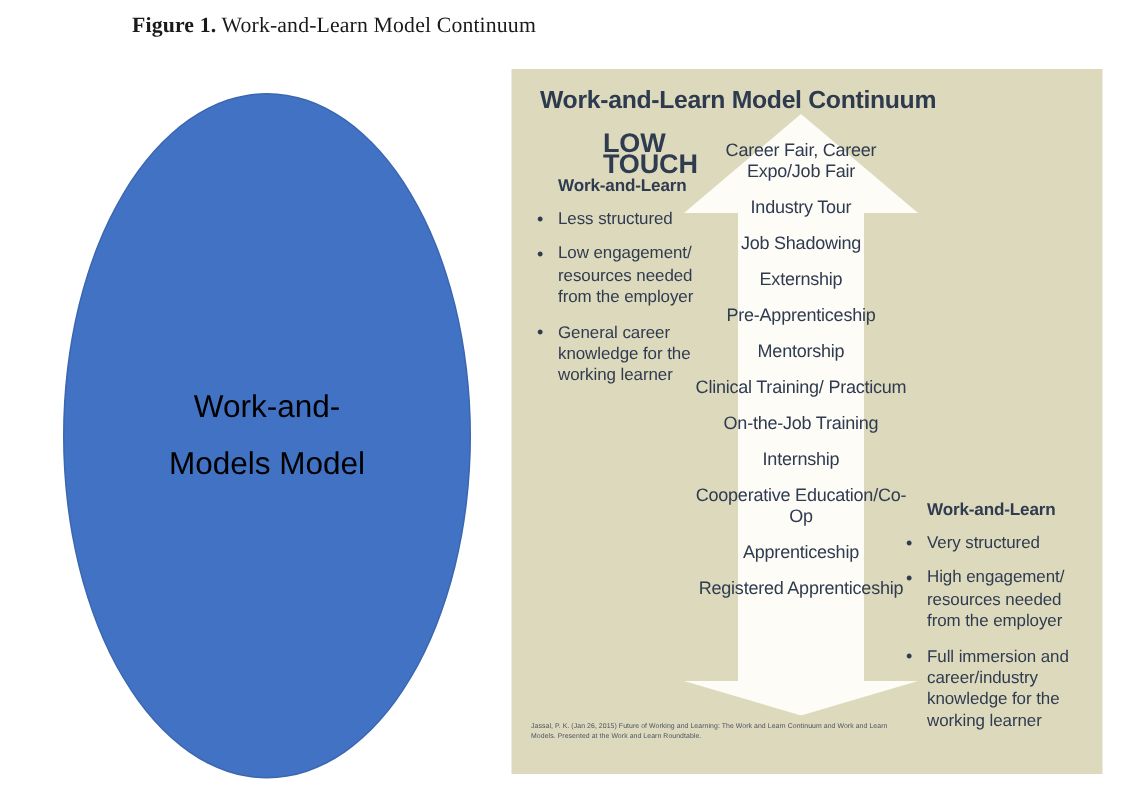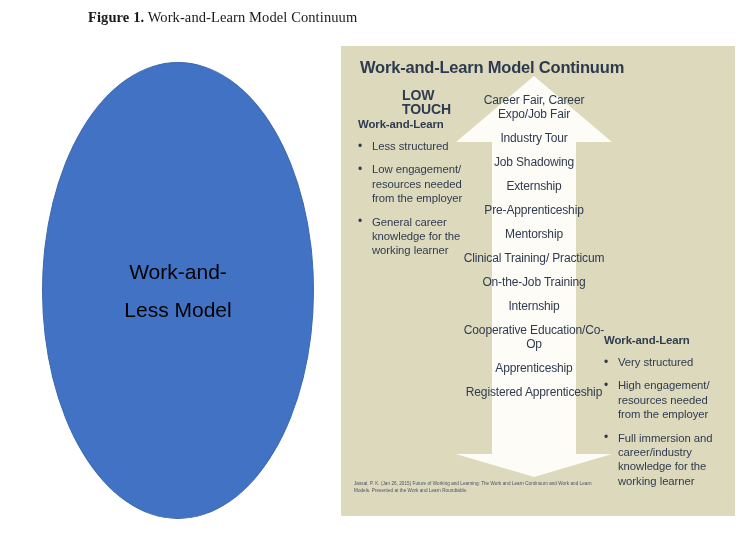--- a/index.html
+++ b/index.html
@@ -83,32 +83,33 @@
     color: #2e3a4e;
     letter-spacing: -0.2px;
   }
 
   
   .touch-block {
     position: absolute;
     color: #2f3b4f;
   }
   .touch-head {
-    font-size: 14px;
+    font-size: 18px;
     font-weight: bold;
     letter-spacing: -0.1px;
     line-height: 14px;
     padding-left: 44px;
   }
   .touch-sub {
     font-size: 11.4px;
     font-weight: bold;
     line-height: 15px;
     margin-top: 1px;
     letter-spacing: -0.1px;
+    margin-left: 14px;
   }
   .touch-list {
     list-style: none;
     margin: 7px 0 0 0;
     padding: 0;
   }
   .touch-list li {
     position: relative;
     padding-left: 14px;
     font-size: 11.3px;
@@ -178,21 +179,21 @@
 
 <div id="figure-caption">
   <span class="cap-label">Figure 1.</span>
   <span class="cap-text">Work-and-Learn Model Continuum</span>
 </div>
 
 <div id="ellipse-wrap">
   <div id="ellipse-shape"></div>
   <div id="ellipse-label">
     <div>Work-and-</div>
-    <div>Less Model</div>
+    <div>Models Model</div>
   </div>
 </div>
 
 <div id="continuum-panel">
 
   <div id="panel-title">Work-and-Learn Model Continuum</div>
 
   <div id="continuum-arrow">
     <svg width="160" height="401" viewBox="0 0 160 401" xmlns="http://www.w3.org/2000/svg" aria-hidden="true">
       <polygon points="80,0 158,66 122,66 122,378 158,378 80,401 2,378 38,378 38,66 2,66" fill="#fdfcf7"></polygon>

